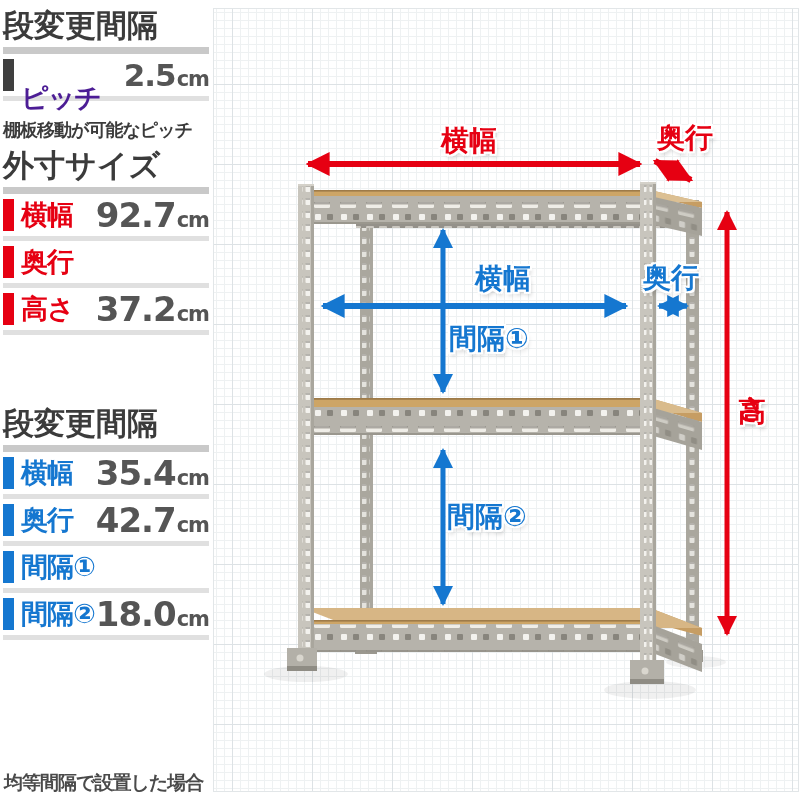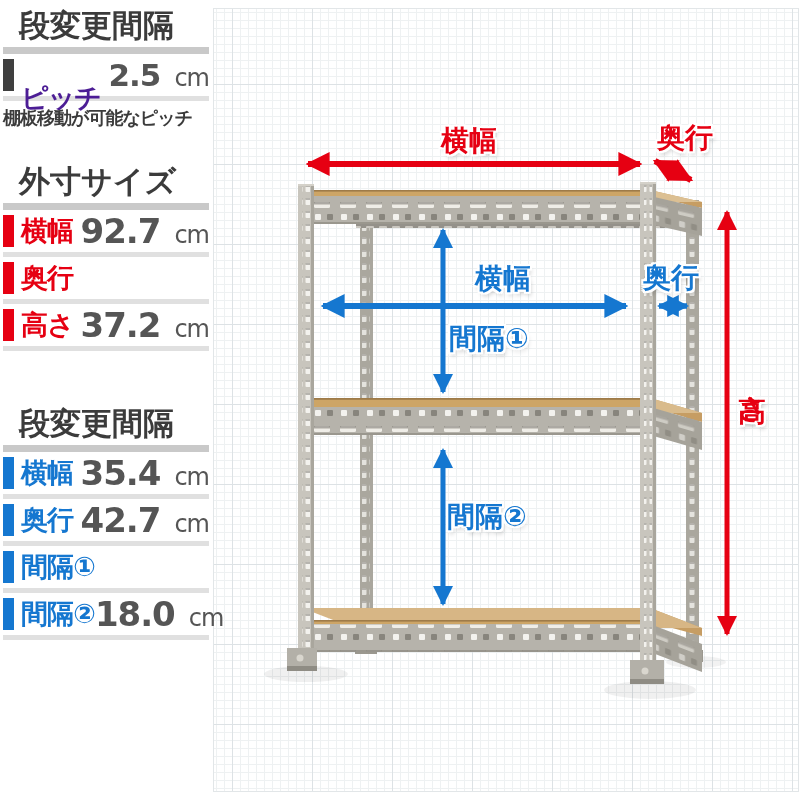--- a/index.html
+++ b/index.html
@@ -19,40 +19,40 @@
       linear-gradient(#eef1f2 1px, transparent 1px),
       linear-gradient(90deg,#eef1f2 1px, transparent 1px);
     background-size:80px 80px,80px 80px,8px 8px,8px 8px;
     background-position:18px 75px,18px 75px,2px 3px,2px 3px;
     border:1px solid #e2e6e8;
   }
   
   .sidebar{position:absolute;left:0;top:0;width:212px;height:800px;background:#fff;}
   .spec-section{position:absolute;left:3px;width:206px;}
   .sec-pitch{top:8px;}
-  .sec-outer{top:164px;}
+  .sec-outer{top:148px;}
   .sec-inner{top:406px;}
   .section-title{
     font-size:31px;font-weight:bold;color:#3b3b3b;line-height:1.15;
-    letter-spacing:0px;white-space:nowrap;margin-left:16px;
+    letter-spacing:0px;white-space:nowrap;
   }
   .title-underline{height:7px;background:#c9c9c9;margin-top:3px;}
   .spec-row{display:flex;align-items:center;height:42px;}
   .row-bar{width:11px;height:32px;margin-right:7px;flex:0 0 auto;}
   .bar-dark{background:#3f3f3f;}
   .bar-red{background:#e60012;}
   .bar-blue{background:#1577d0;}
   .row-label{font-size:27px;font-weight:bold;white-space:nowrap;letter-spacing:-1px;}
   .lab-dark{color:#4c1d95;margin-top:47px;}
   .lab-red{color:#e60012;}
   .lab-blue{color:#1577d0;}
   .row-value{margin-left:auto;font-size:34px;font-weight:bold;color:#555;letter-spacing:-1px;white-space:nowrap;}
-  .row-unit{font-size:24px;font-weight:normal;color:#555;margin-left:14px;}
+  .row-unit{font-size:21px;font-weight:bold;color:#555;margin-left:1px;}
   .row-underline{height:5px;background:#e0e0e0;}
-  .pitch-note{font-size:18px;font-weight:bold;color:#3b3b3b;margin-top:5px;white-space:nowrap;letter-spacing:-1px;}
+  .pitch-note{font-size:18px;font-weight:bold;color:#3b3b3b;margin-top:17px;white-space:nowrap;letter-spacing:-1px;}
   .footnote{
     position:absolute;left:4px;top:770px;font-size:19px;font-weight:bold;
     color:#4a4a4a;white-space:nowrap;letter-spacing:-1px;
   }
   
   .dlabel{
     position:absolute;font-weight:bold;font-size:28px;line-height:1.05;white-space:nowrap;
     letter-spacing:0px;
     text-shadow:
       -2px -2px 0 #fff, 2px -2px 0 #fff, -2px 2px 0 #fff, 2px 2px 0 #fff,
@@ -133,20 +133,21 @@
     <div class="row-underline"></div>
 
     <div class="spec-row">
       <div class="row-bar bar-blue"></div>
       <div class="row-label lab-blue">間隔②</div>
       <div class="row-value"><span>18.0</span><span class="row-unit">cm</span></div>
     </div>
     <div class="row-underline"></div>
   </div>
 
+  <div class="footnote">均等間隔で設置した場合</div>
 </div>
 
 <svg class="shelf-svg" width="800" height="800" viewBox="0 0 800 800">
   <defs>
     <pattern id="slots" width="26" height="28" patternUnits="userSpaceOnUse">
       <rect x="2" y="6" width="16" height="6" rx="1.5" fill="#efede7"></rect>
       <rect x="2" y="6" width="16" height="2.5" fill="#5a574f" opacity="0.45"></rect>
       <rect x="3" y="18" width="6" height="6" rx="1" fill="#f3f2ee"></rect>
       <rect x="15" y="18" width="6" height="6" rx="1" fill="#5a574f" opacity="0.5"></rect>
     </pattern>

